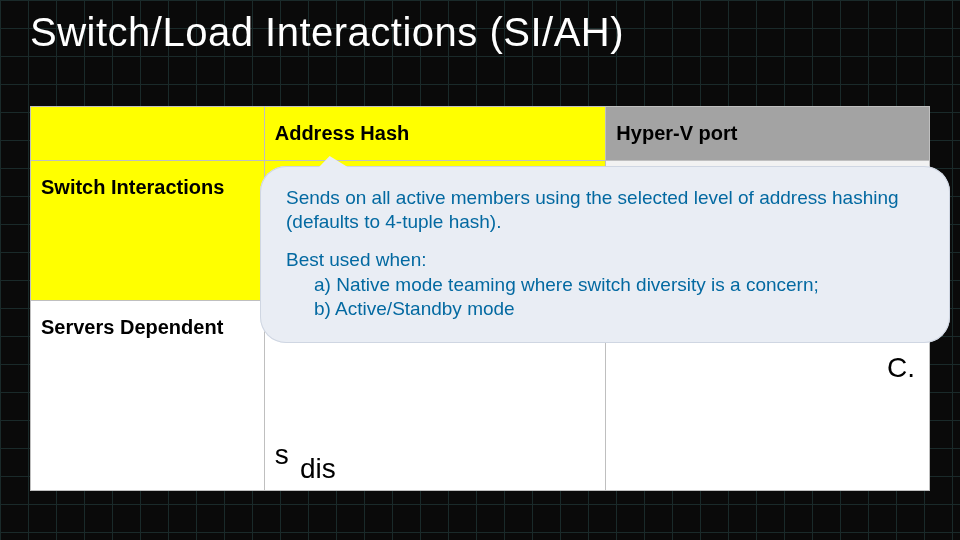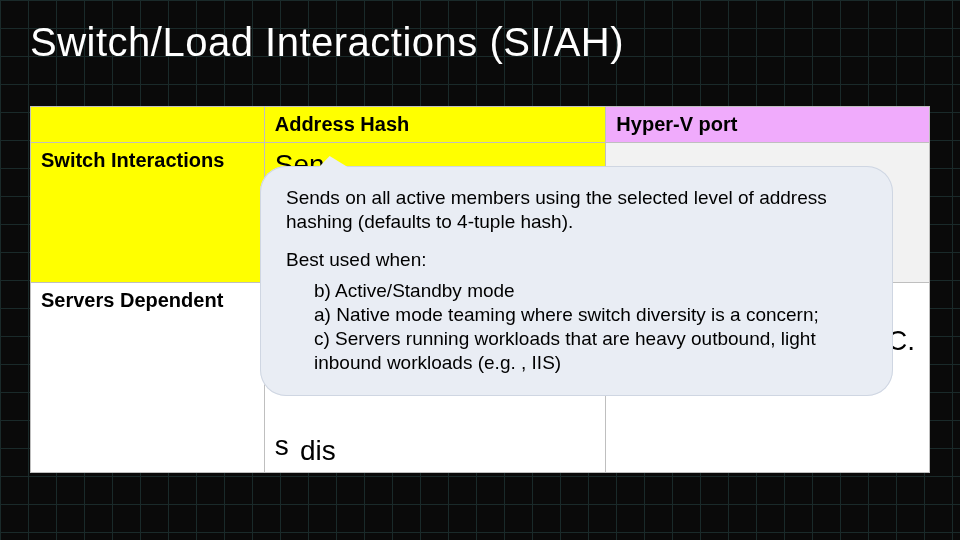--- a/index.html
+++ b/index.html
@@ -12,63 +12,63 @@
   .grid-bg {
     position: absolute; inset: 0;
     background-color: #0a0a0a;
     background-image:
       linear-gradient(#1a2a2a 1px, transparent 1px),
       linear-gradient(90deg, #1a2a2a 1px, transparent 1px);
     background-size: 28px 28px;
   }
   .title {
     position: absolute;
-    top: 20px; left: 30px;
+    top: 10px; left: 30px;
     color: #fff;
     font-size: 40px;
     font-weight: 300;
     letter-spacing: 0.5px;
   }
   .table-wrap {
     position: absolute;
     top: 106px; left: 30px; right: 30px;
     background: #fff;
   }
   table { width: 100%; border-collapse: collapse; table-layout: fixed; }
   col.c1 { width: 26%; }
   col.c2 { width: 38%; }
   col.c3 { width: 36%; }
   th, td {
     border: 1px solid #bfbfbf;
-    padding: 6px 10px;
+    padding: 15px 10px;
     font-size: 20px;
     vertical-align: top;
     text-align: left;
     color: #000;
   }
-  th { font-weight: 700; background: #f0abfc; }
+  th { font-weight: 700; background: #a3a3a3; }
   .rowlabel { font-weight: 700; }
   .r-light td, .r-light th { background: #f2f2f2; }
   .hi { background: #ffff00 !important; }
   
   .callout {
     position: absolute;
     top: 166px; left: 260px;
-    width: 633px;
+    width: 690px;
     background: #e9edf4;
     border-radius: 26px;
     padding: 20px 26px 22px 26px;
-    color: #000000;
+    color: #0369a1;
     font-size: 19px;
     line-height: 1.25;
     box-shadow: 0 0 0 1px #cfd6e2 inset;
   }
   .callout p { margin-bottom: 14px; }
   .callout p:last-child { margin-bottom: 0; }
-  .callout .best { margin-bottom: 8px; }
+  .callout .best { margin-bottom: 2px; }
   .callout .opt { padding-left: 28px; }
   
   .callout::before {
     content: "";
     position: absolute;
     top: -10px; left: 54px;
     width: 0; height: 0;
     border-left: 12px solid transparent;
     border-right: 40px solid transparent;
     border-bottom: 20px solid #e9edf4;
@@ -121,16 +121,15 @@
       </td>
     </tr>
   </tbody>
     </table>
   <div style="position:absolute; left:270px; bottom:6px;" class="peek">dis</div>
 </div>
 
 <div class="callout">
   <p>Sends on all active members using the selected level of address hashing (defaults to 4-tuple hash).</p>
   <div class="best">Best used when:</div>
+  <div class="opt">a) Native mode teaming where switch diversity is a concern;</div>
   <div class="opt">b) Active/Standby mode</div>
-  <div class="opt">a) Native mode teaming where switch diversity is a concern;</div>
-  <div class="opt">c) Servers running workloads that are heavy outbound, light inbound workloads (e.g. , IIS)</div>
 </div>
 
 </body></html>

